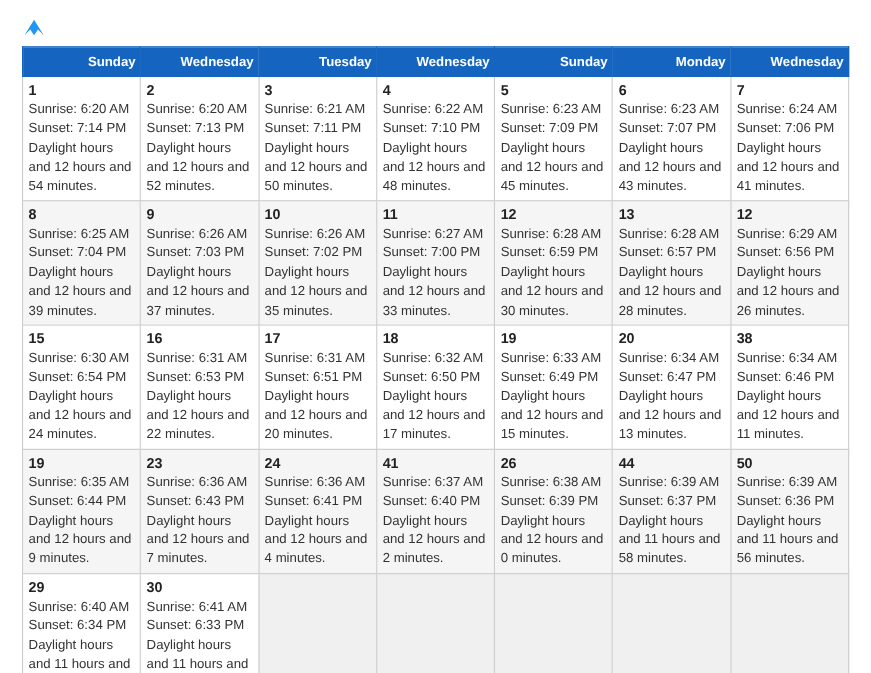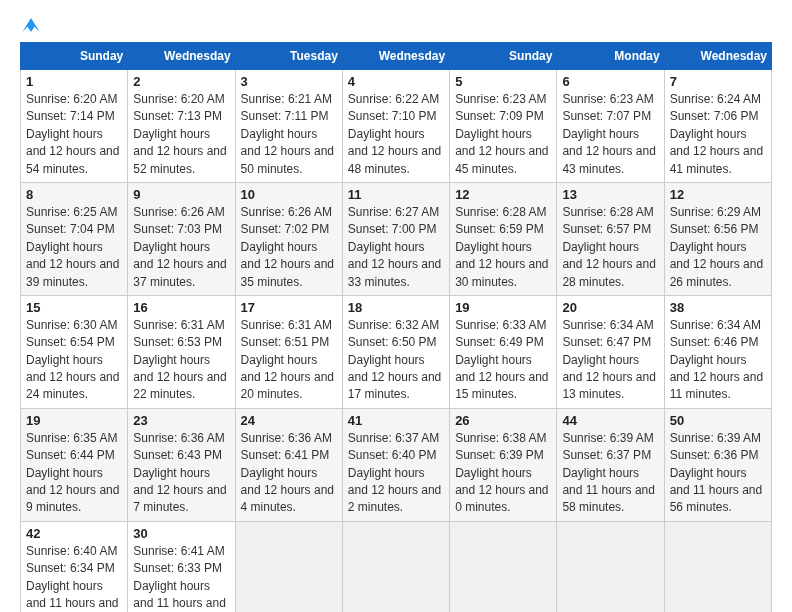--- a/index.html
+++ b/index.html
@@ -373,21 +373,21 @@
         <div class="day-info">
           Sunrise: 6:39 AM<br>
           Sunset: 6:36 PM<br>
           Daylight hours<br>
           and 11 hours and 56 minutes.
         </div>
       </td>
       </tr>
       <tr>
         <td>
-        <div class="day-num">42</div>
+        <div class="day-num">29</div>
         <div class="day-info">
           Sunrise: 6:40 AM<br>
           Sunset: 6:34 PM<br>
           Daylight hours<br>
           and 11 hours and 54 minutes.
         </div>
       </td>
         <td>
         <div class="day-num">30</div>
         <div class="day-info">

